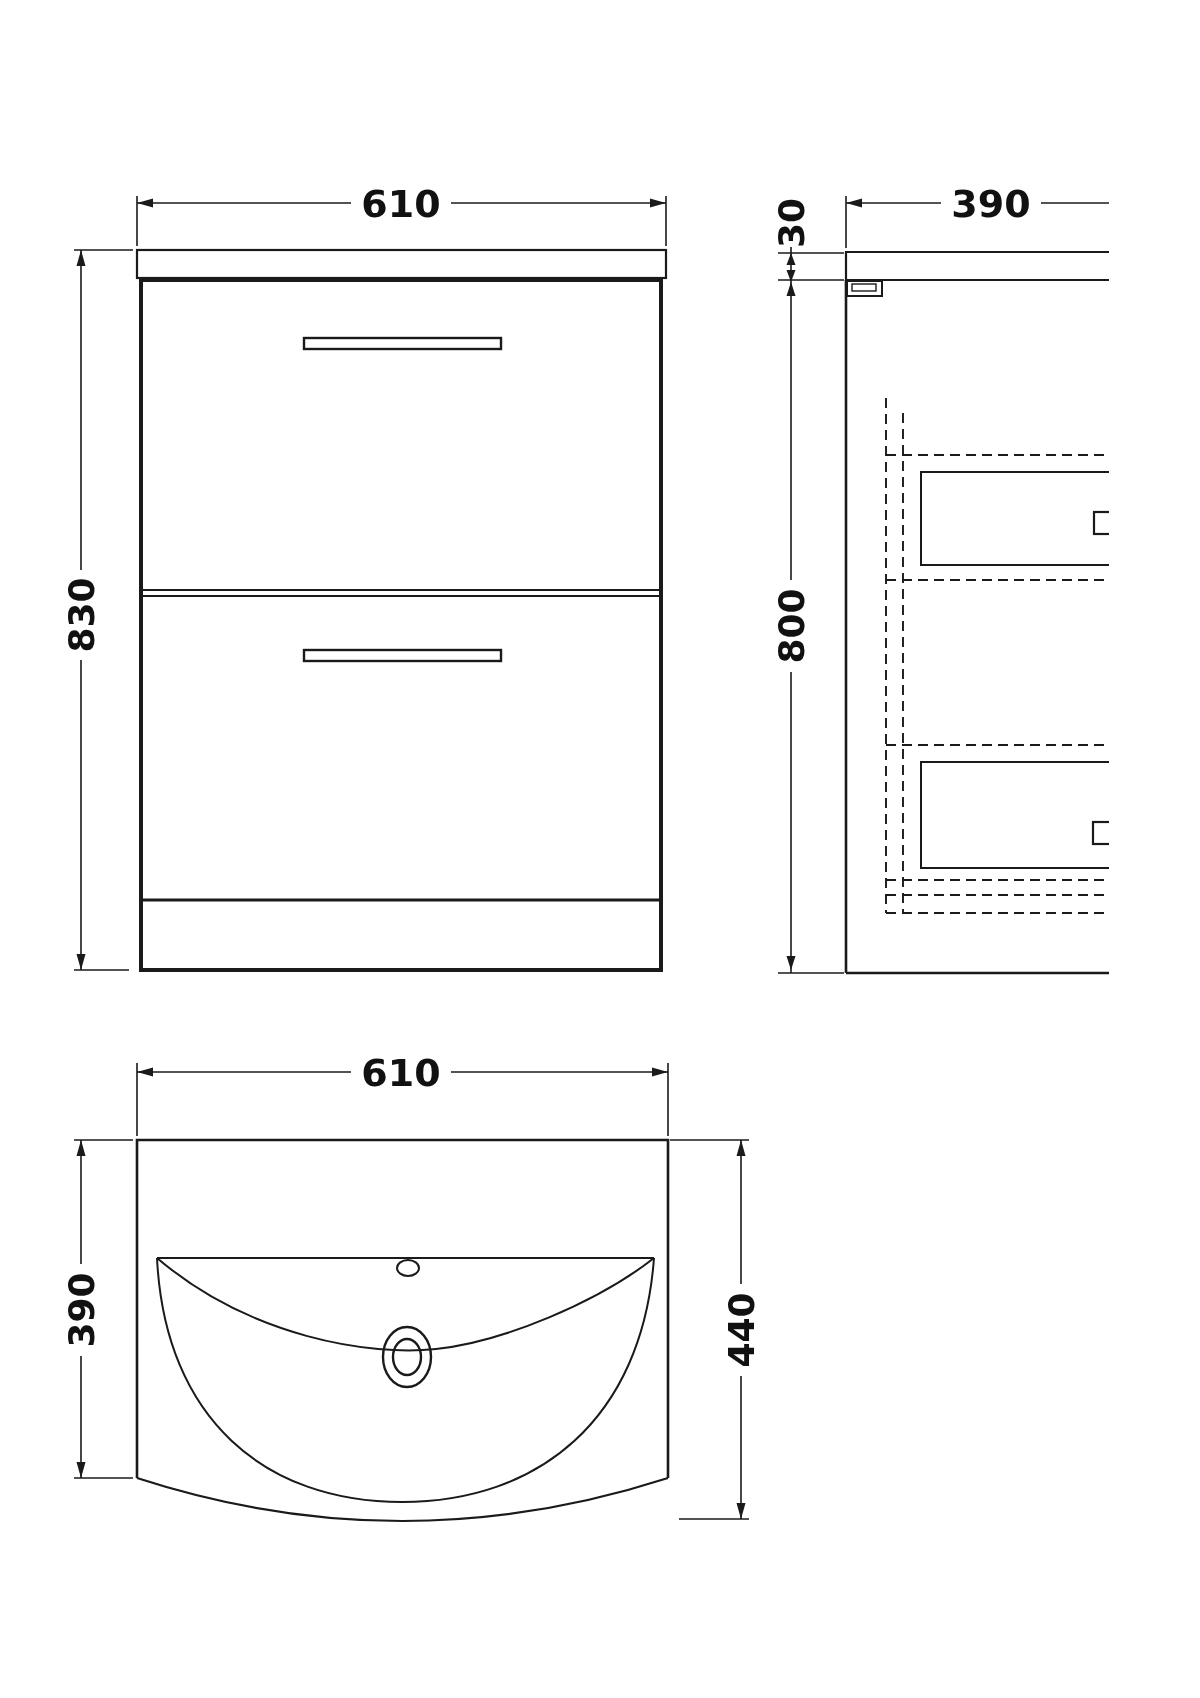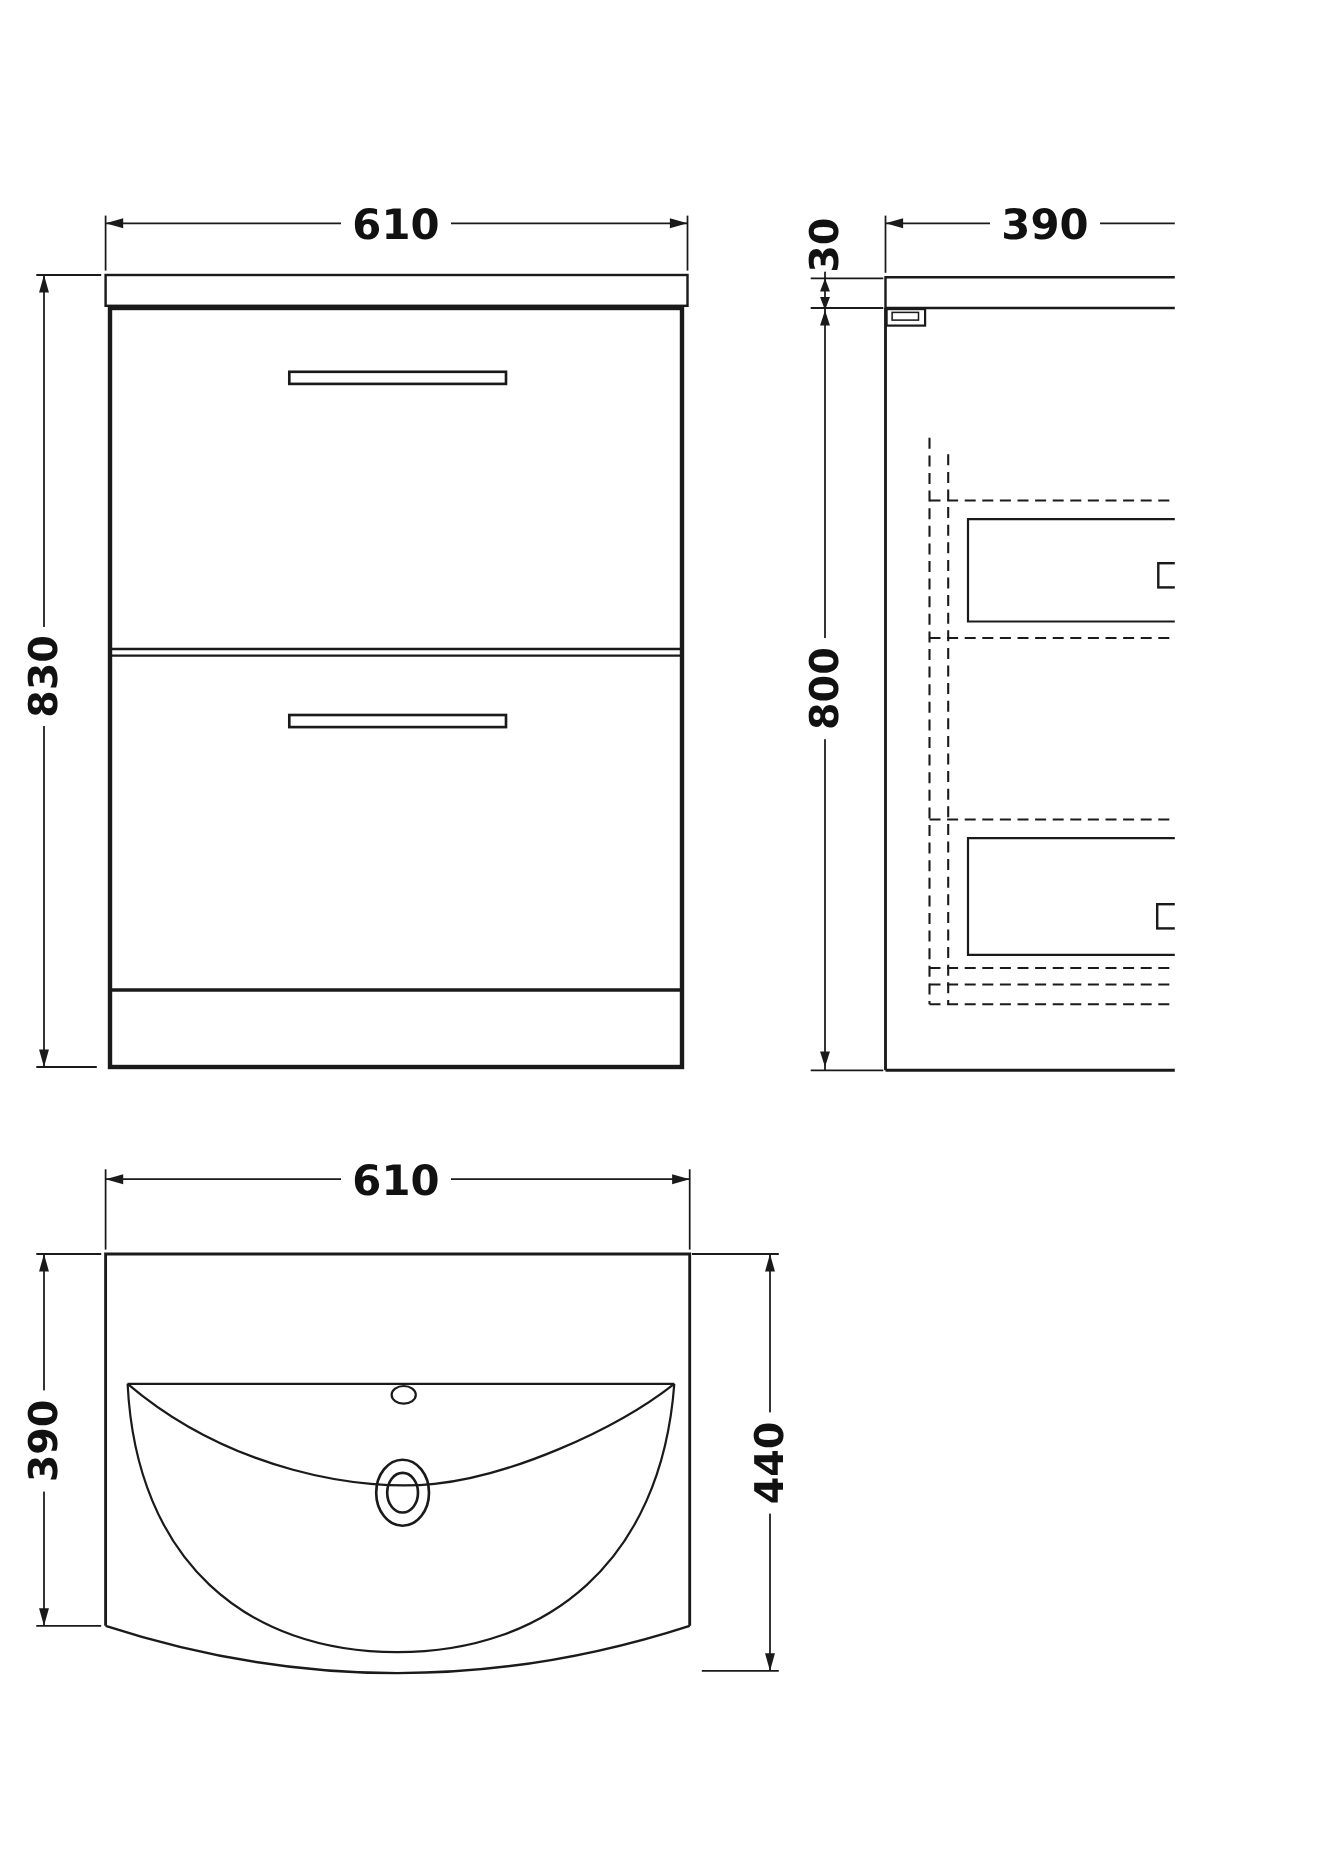--- a/index.html
+++ b/index.html
@@ -1,16 +1,16 @@
 <!DOCTYPE html>
 <html><head>
 <meta charset="utf-8">
 <style>
   html,body{margin:0;padding:0;background:#ffffff;}
-  .stage{width:1068px;height:1698px;position:relative;background:#fff;overflow:hidden;}
+  .stage{width:1068px;height:1698px;position:relative;background:#fff;overflow:hidden;padding-left:41px;}
   svg{display:block;}
   text{font-family:"DejaVu Sans","Liberation Sans",sans-serif;font-weight:700;fill:#111;}
   .dimtext{font-size:38px;}
   .dimtext-rot{font-size:36px;}
   .obj{stroke:#1a1a1a;fill:none;}
   .dim{stroke:#1a1a1a;fill:none;stroke-width:1.6;}
   .arr{fill:#1a1a1a;stroke:none;}
   .patch{fill:#ffffff;stroke:none;}
   .hidden-line{stroke:#1a1a1a;fill:none;stroke-width:1.9;stroke-dasharray:10 6;}
 </style>

